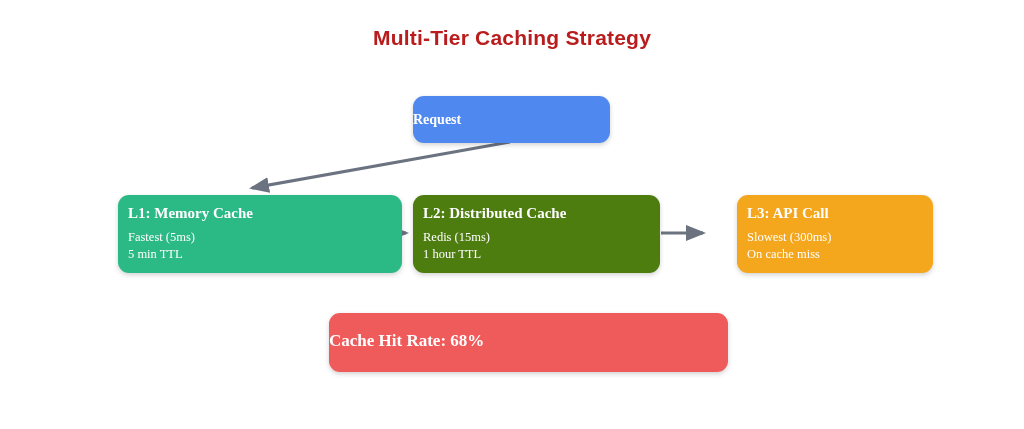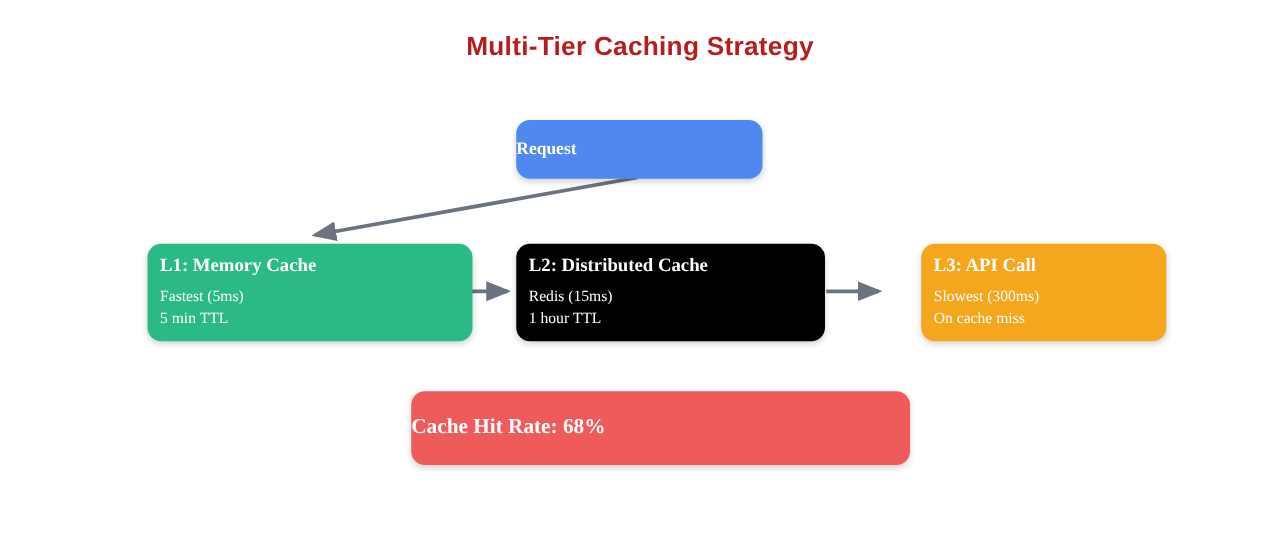--- a/index.html
+++ b/index.html
@@ -47,21 +47,21 @@
     font-family: Liberation Serif, serif;
   }
 
   .node-request {
     left: 413px; top: 96px;
     width: 197px; height: 47px;
     font-size: 14px; font-weight: bold;
   }
 
   .node-tier { padding: 8px 10px; }
-  .node-l1 { left: 118px; top: 195px; width: 260px; height: 78px; }
+  .node-l1 { left: 118px; top: 195px; width: 284px; height: 78px; }
   .node-l2 { left: 413px; top: 195px; width: 247px; height: 78px; }
   .node-l3 { left: 710px; top: 195px; width: 196px; height: 78px; }
 
   .tier-title {
     font-size: 15px;
     font-weight: bold;
     margin-bottom: 7px;
   }
   .tier-detail {
     font-size: 12.5px;
@@ -104,21 +104,21 @@
   <div class="node node-request" style="background-color: rgb(79, 136, 238);">
     <span>Request</span>
   </div>
 
   <div class="node node-tier node-l1" style="background-color: rgb(43, 185, 133);">
     <div class="tier-title">L1: Memory Cache</div>
     <div class="tier-detail">Fastest (5ms)</div>
     <div class="tier-detail">5 min TTL</div>
   </div>
 
-  <div class="node node-tier node-l2" style="background-color: #000000;">
+  <div class="node node-tier node-l2" style="background-color: #4d7c0f;">
     <div class="tier-title">L2: Distributed Cache</div>
     <div class="tier-detail">Redis (15ms)</div>
     <div class="tier-detail">1 hour TTL</div>
   </div>
 
   <div class="node node-tier node-l3" style="background-color: rgb(244, 166, 29); margin-left: 27px;">
     <div class="tier-title">L3: API Call</div>
     <div class="tier-detail">Slowest (300ms)</div>
     <div class="tier-detail">On cache miss</div>
   </div>

